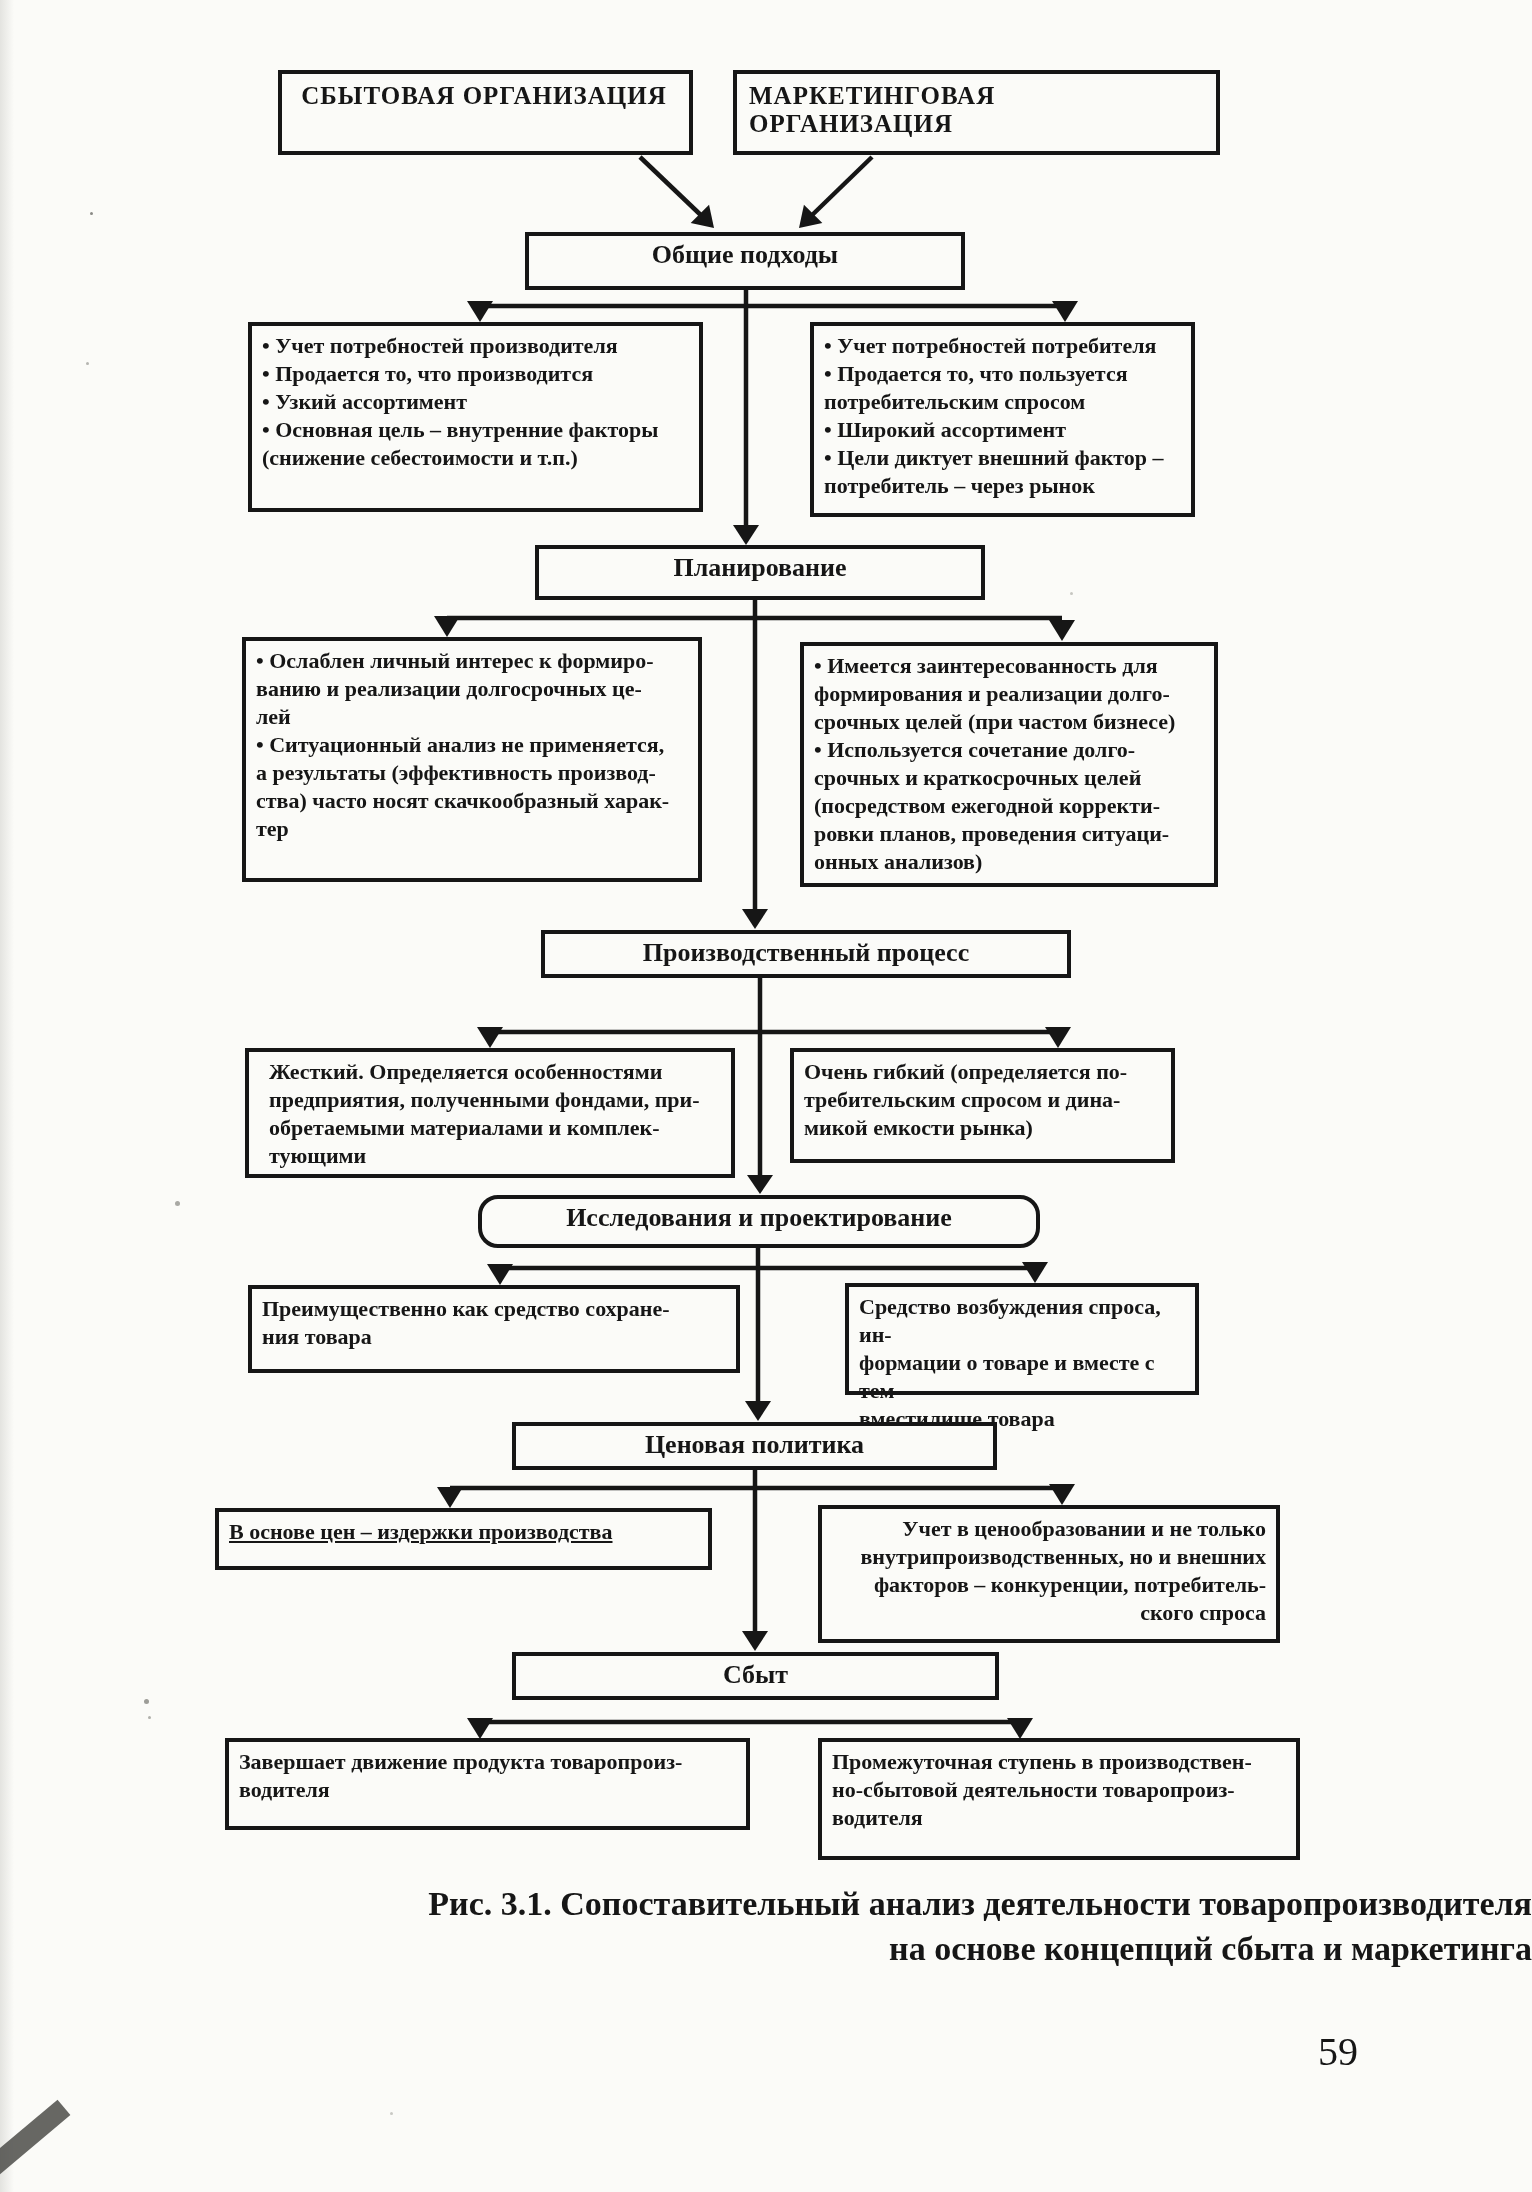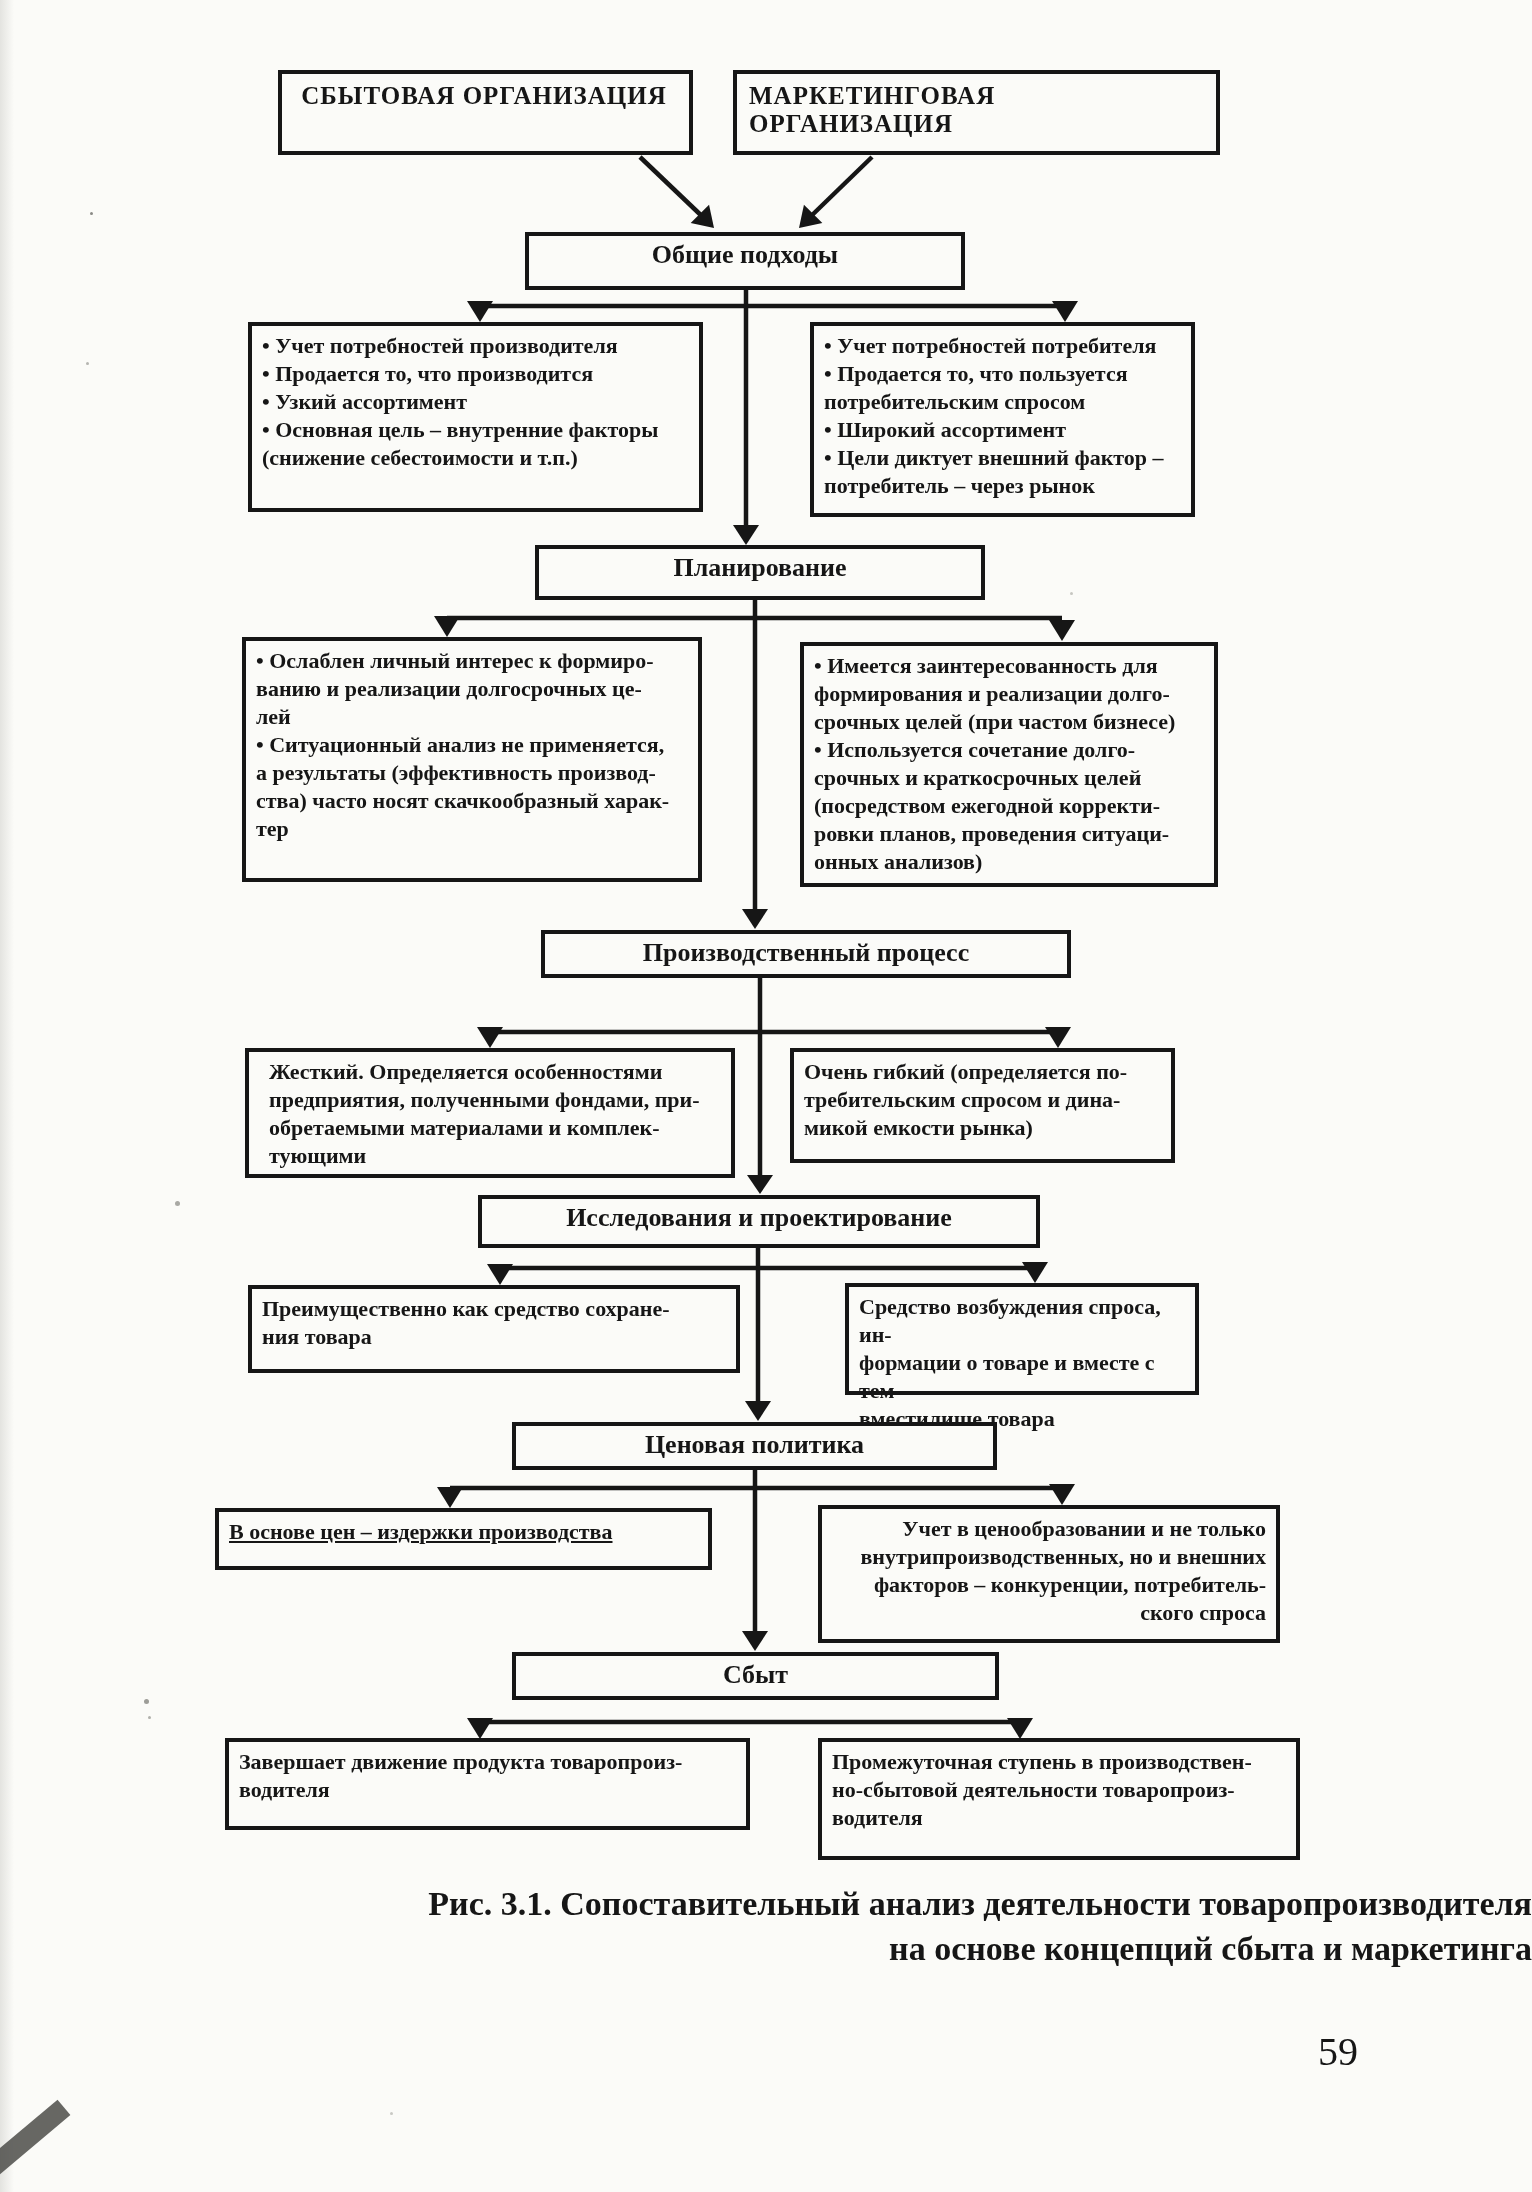--- a/index.html
+++ b/index.html
@@ -168,21 +168,21 @@
 
   <div class="box title-box" style="left:505px; top:930px; width:530px; height:48px;margin-left:36px;">Производственный процесс</div>
   <div class="box branch-box" style="left:245px; top:1048px; width:490px; height:130px;padding-left:20px;">Жесткий. Определяется особенностями
 предприятия, полученными фондами, при-
 обретаемыми материалами и комплек-
 тующими</div>
   <div class="box branch-box" style="left:790px; top:1048px; width:385px; height:115px;">Очень гибкий (определяется по-
 требительским спросом и дина-
 микой емкости рынка)</div>
 
-  <div class="box title-box" style="left:478px; top:1195px; width:562px; height:53px;">Исследования и проектирование</div>
+  <div class="box title-box" style="left:478px; top:1195px; width:562px; height:53px;border-radius:20px;">Исследования и проектирование</div>
   <div class="box branch-box" style="left:248px; top:1285px; width:492px; height:88px;">Преимущественно как средство сохране-
 ния товара</div>
   <div class="box branch-box" style="left:845px; top:1283px; width:354px; height:112px;">Средство возбуждения спроса, ин-
 формации о товаре и вместе с тем
 вместилище товара</div>
 
   <div class="box title-box" style="left:512px; top:1422px; width:485px; height:48px;">Ценовая политика</div>
   <div class="box branch-box" style="left:215px; top:1508px; width:497px; height:62px;text-decoration:underline;">В основе цен – издержки производства</div>
   <div class="box branch-box" style="left:818px; top:1505px; width:462px; height:138px;text-align:right;">Учет в ценообразовании и не только
 внутрипроизводственных, но и внешних

